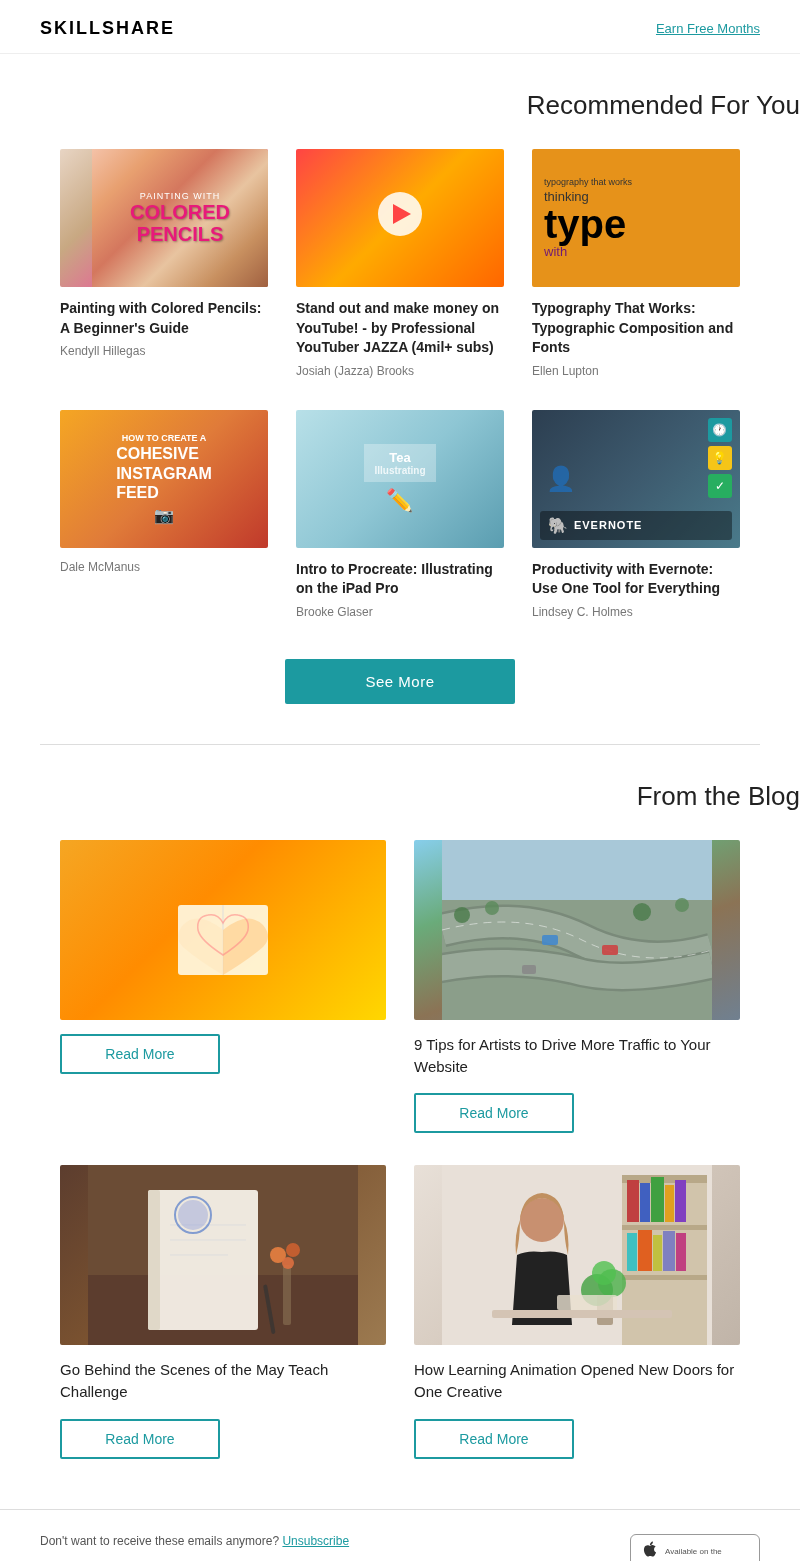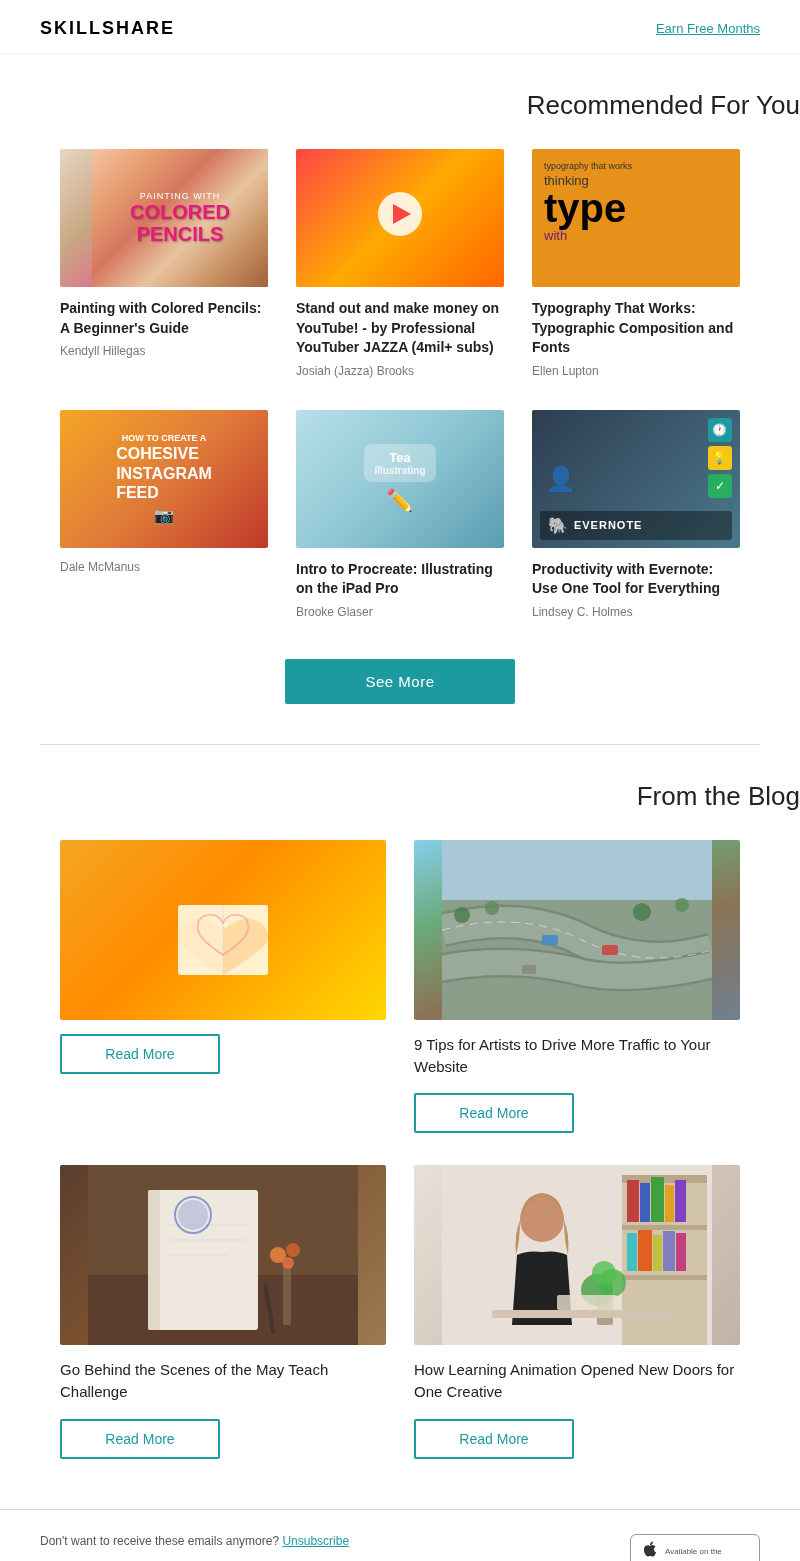--- a/index.html
+++ b/index.html
@@ -113,21 +113,21 @@
       border-top: 10px solid transparent;
       border-bottom: 10px solid transparent;
       border-left: 18px solid #ff4444;
       margin-left: 4px;
     }
 
     .thumb-typography-inner {
       display: flex;
       flex-direction: column;
       align-items: flex-start;
-      justify-content: flex-start;
+      justify-content: center;
       width: 100%;
       height: 100%;
       padding: 12px;
       color: #000;
     }
     .typo-small { font-size: 9px; color: #333; margin-bottom: 2px; }
     .typo-thinking { font-size: 13px; color: #333; }
     .typo-big { font-size: 40px; font-weight: 900; color: #000; line-height: 1; }
     .typo-with { font-size: 13px; color: #701a75; }
 
@@ -386,21 +386,21 @@
         <span class="insta-big">COHESIVE<br>INSTAGRAM<br>FEED</span>
         <span class="insta-icon">📷</span>
       </div>
     </div>
     <div class="course-author">Dale McManus</div>
   </div>
 
   <div class="course-card">
     <div class="course-thumb thumb-procreate">
       <div class="thumb-procreate-inner" style="display:flex;flex-direction:column;align-items:center;justify-content:center;width:100%;height:100%;gap:6px;">
-        <div style="background:rgba(255,255,255,0.3);border-radius:8px;padding:6px 10px;font-size:11px;color:#fff;text-align:center;">
+        <div style="background:rgba(255,255,255,0.3);border-radius:0;padding:6px 10px;font-size:11px;color:#fff;text-align:center;">
           <div style="font-weight:700;font-size:13px;">Tea</div>
           <div style="font-size:10px;color:rgba(255,255,255,0.8);font-weight:bold;">Illustrating</div>
         </div>
         <div style="font-size:22px;">✏️</div>
       </div>
     </div>
     <div class="course-title">Intro to Procreate: Illustrating on the iPad Pro</div>
     <div class="course-author">Brooke Glaser</div>
   </div>
 

